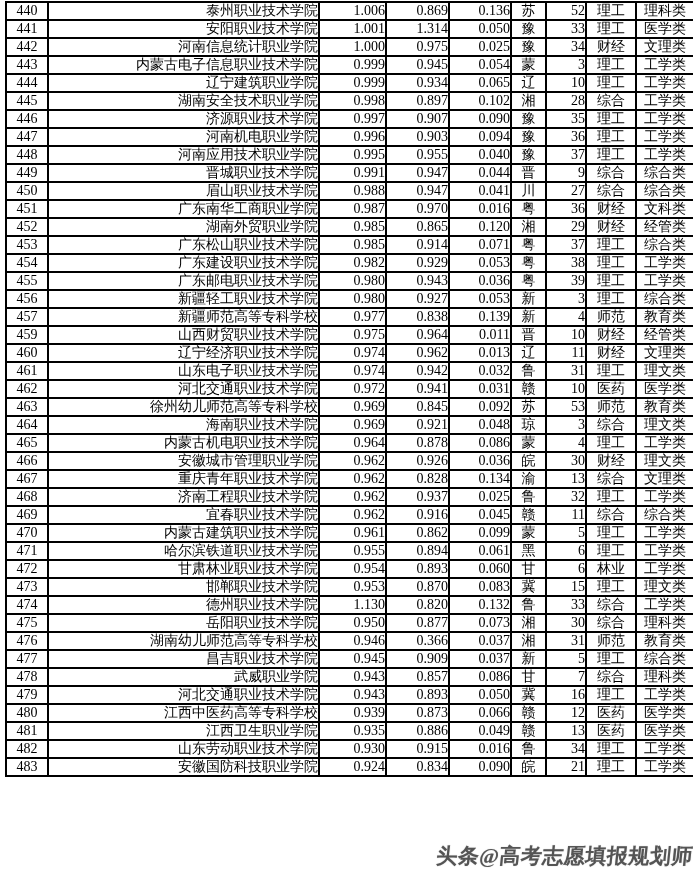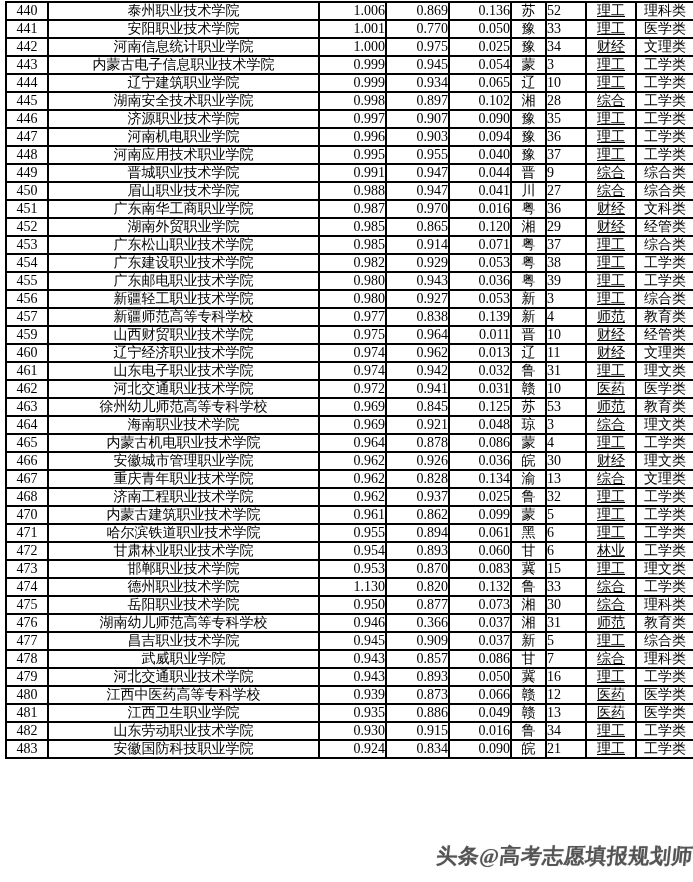--- a/index.html
+++ b/index.html
@@ -40,27 +40,27 @@
   col.w-name     { width: 271px; }
   col.w-score1   { width: 67px;  }
   col.w-score2   { width: 63px;  }
   col.w-score3   { width: 62px;  }
   col.w-province { width: 35px;  }
   col.w-prank    { width: 40px;  }
   col.w-type     { width: 50px;  }
   col.w-category { width: 58px;  }
 
   td.c-rank          { text-align: center; font-family: "Liberation Sans", sans-serif; }
-  td.c-name          { text-align: center; padding-left: 4px; }
+  td.c-name          { text-align: right; padding-left: 4px; }
   td.c-score1,
   td.c-score2,
   td.c-score3        { text-align: right; padding-right: 6px; font-family: "Liberation Sans", sans-serif; }
   td.c-province      { text-align: center; }
-  td.c-province_rank { text-align: left; font-family: "Liberation Sans", sans-serif; }
-  td.c-type          { text-align: center; text-decoration: underline; }
+  td.c-province_rank { text-align: right; font-family: "Liberation Sans", sans-serif; }
+  td.c-type          { text-align: center; }
   td.c-category      { text-align: center; margin-left: 8px; }
 
   .watermark {
     position: absolute;
     top: 842px;
     right: 0px;
     width: 260px;
     font-size: 21px;
     font-weight: bold;
     letter-spacing: 0.5px;
@@ -98,21 +98,21 @@
           <td class="c-score3">0.136</td>
           <td class="c-province">苏</td>
           <td class="c-province_rank">52</td>
           <td class="c-type">理工</td>
           <td class="c-category">理科类</td>
         </tr>
         <tr>
           <td class="c-rank">441</td>
           <td class="c-name">安阳职业技术学院</td>
           <td class="c-score1">1.001</td>
-          <td class="c-score2">0.770</td>
+          <td class="c-score2">1.314</td>
           <td class="c-score3">0.050</td>
           <td class="c-province">豫</td>
           <td class="c-province_rank">33</td>
           <td class="c-type">理工</td>
           <td class="c-category">医学类</td>
         </tr>
         <tr>
           <td class="c-rank">442</td>
           <td class="c-name">河南信息统计职业学院</td>
           <td class="c-score1">1.000</td>
@@ -330,21 +330,21 @@
           <td class="c-province">赣</td>
           <td class="c-province_rank">10</td>
           <td class="c-type">医药</td>
           <td class="c-category">医学类</td>
         </tr>
         <tr>
           <td class="c-rank">463</td>
           <td class="c-name">徐州幼儿师范高等专科学校</td>
           <td class="c-score1">0.969</td>
           <td class="c-score2">0.845</td>
-          <td class="c-score3">0.125</td>
+          <td class="c-score3">0.092</td>
           <td class="c-province">苏</td>
           <td class="c-province_rank">53</td>
           <td class="c-type">师范</td>
           <td class="c-category">教育类</td>
         </tr>
         <tr>
           <td class="c-rank">464</td>
           <td class="c-name">海南职业技术学院</td>
           <td class="c-score1">0.969</td>
           <td class="c-score2">0.921</td>
@@ -392,20 +392,31 @@
           <td class="c-name">济南工程职业技术学院</td>
           <td class="c-score1">0.962</td>
           <td class="c-score2">0.937</td>
           <td class="c-score3">0.025</td>
           <td class="c-province">鲁</td>
           <td class="c-province_rank">32</td>
           <td class="c-type">理工</td>
           <td class="c-category">工学类</td>
         </tr>
         <tr>
+          <td class="c-rank">469</td>
+          <td class="c-name">宜春职业技术学院</td>
+          <td class="c-score1">0.962</td>
+          <td class="c-score2">0.916</td>
+          <td class="c-score3">0.045</td>
+          <td class="c-province">赣</td>
+          <td class="c-province_rank">11</td>
+          <td class="c-type">综合</td>
+          <td class="c-category">综合类</td>
+        </tr>
+        <tr>
           <td class="c-rank">470</td>
           <td class="c-name">内蒙古建筑职业技术学院</td>
           <td class="c-score1">0.961</td>
           <td class="c-score2">0.862</td>
           <td class="c-score3">0.099</td>
           <td class="c-province">蒙</td>
           <td class="c-province_rank">5</td>
           <td class="c-type">理工</td>
           <td class="c-category">工学类</td>
         </tr>

